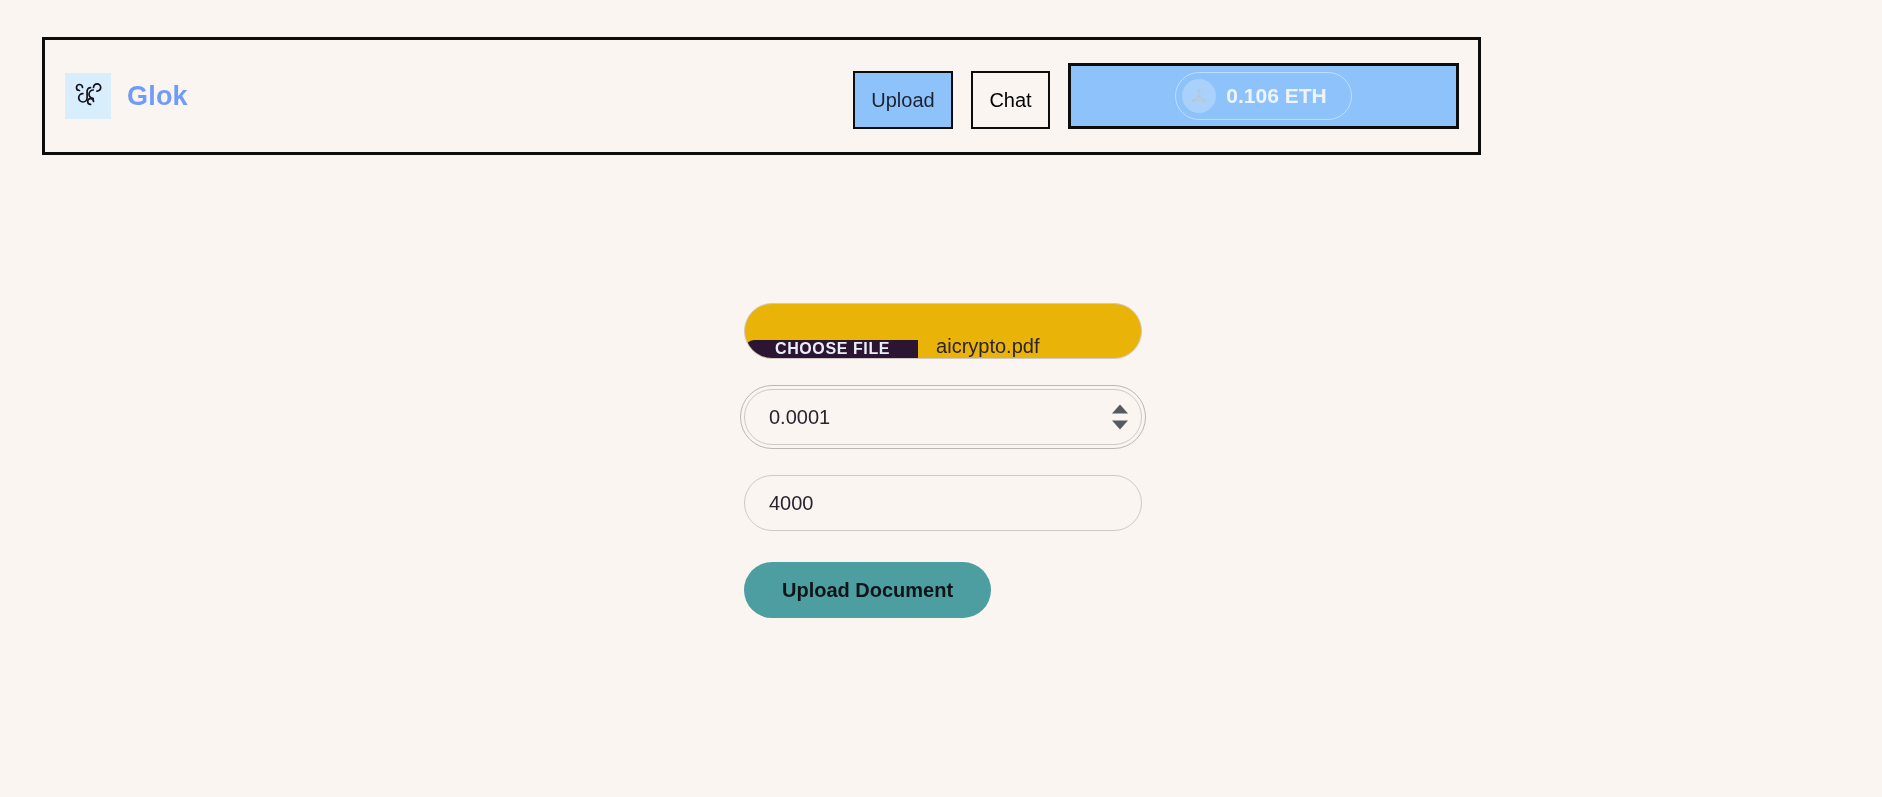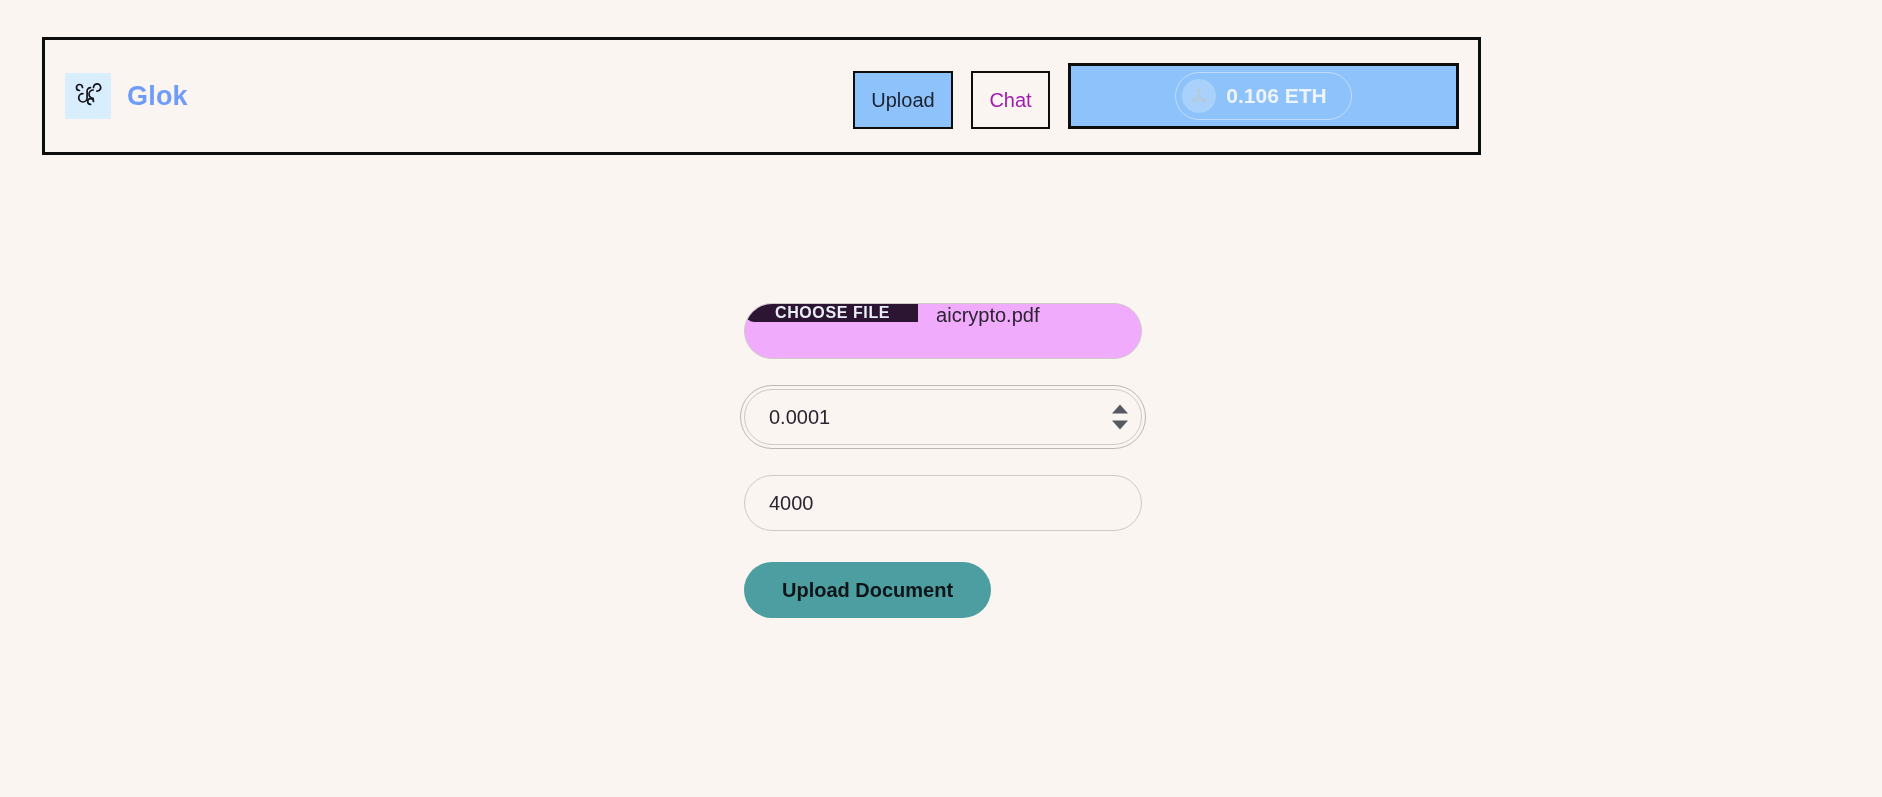--- a/index.html
+++ b/index.html
@@ -71,21 +71,21 @@
     font-family: "Liberation Sans", sans-serif;
     cursor: pointer;
     padding: 0;
   }
   .btn-chat {
     width: 79px;
     height: 58px;
     box-sizing: border-box;
     background: #faf5f1;
     border: 2px solid #0d0d0d;
-    color: #a21caf;
+    color: #000000;
     font-size: 20px;
     font-family: "Liberation Sans", sans-serif;
     cursor: pointer;
     padding: 0;
   }
 
   .wallet-badge {
     width: 391px;
     height: 66px;
     box-sizing: border-box;
@@ -155,23 +155,23 @@
     top: 303px;
     width: 398px;
   }
 
   .file-row {
     width: 398px;
     height: 56px;
     box-sizing: border-box;
     border: 1px solid #cfc9c6;
     border-radius: 28px;
-    background: #f0abfc;
-    display: flex;
-    align-items: flex-start;
+    background: #eab308;
+    display: flex;
+    align-items: flex-end;
     overflow: hidden;
     cursor: pointer;
   }
   .choose-file {
     background: #2c1433;
     color: #e9eef6;
     font-size: 16px;
     font-weight: bold;
     letter-spacing: 0.6px;
     display: flex;

